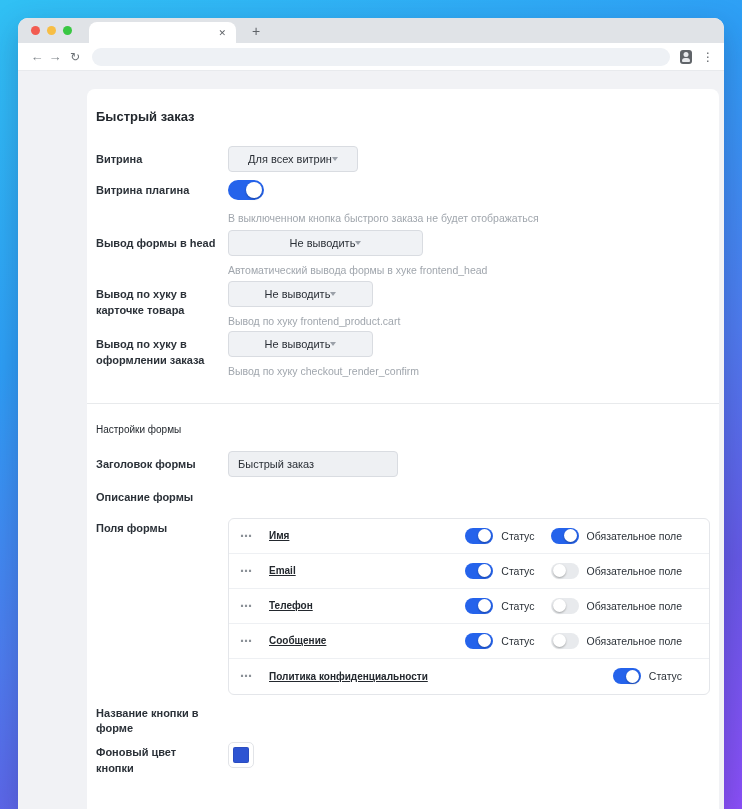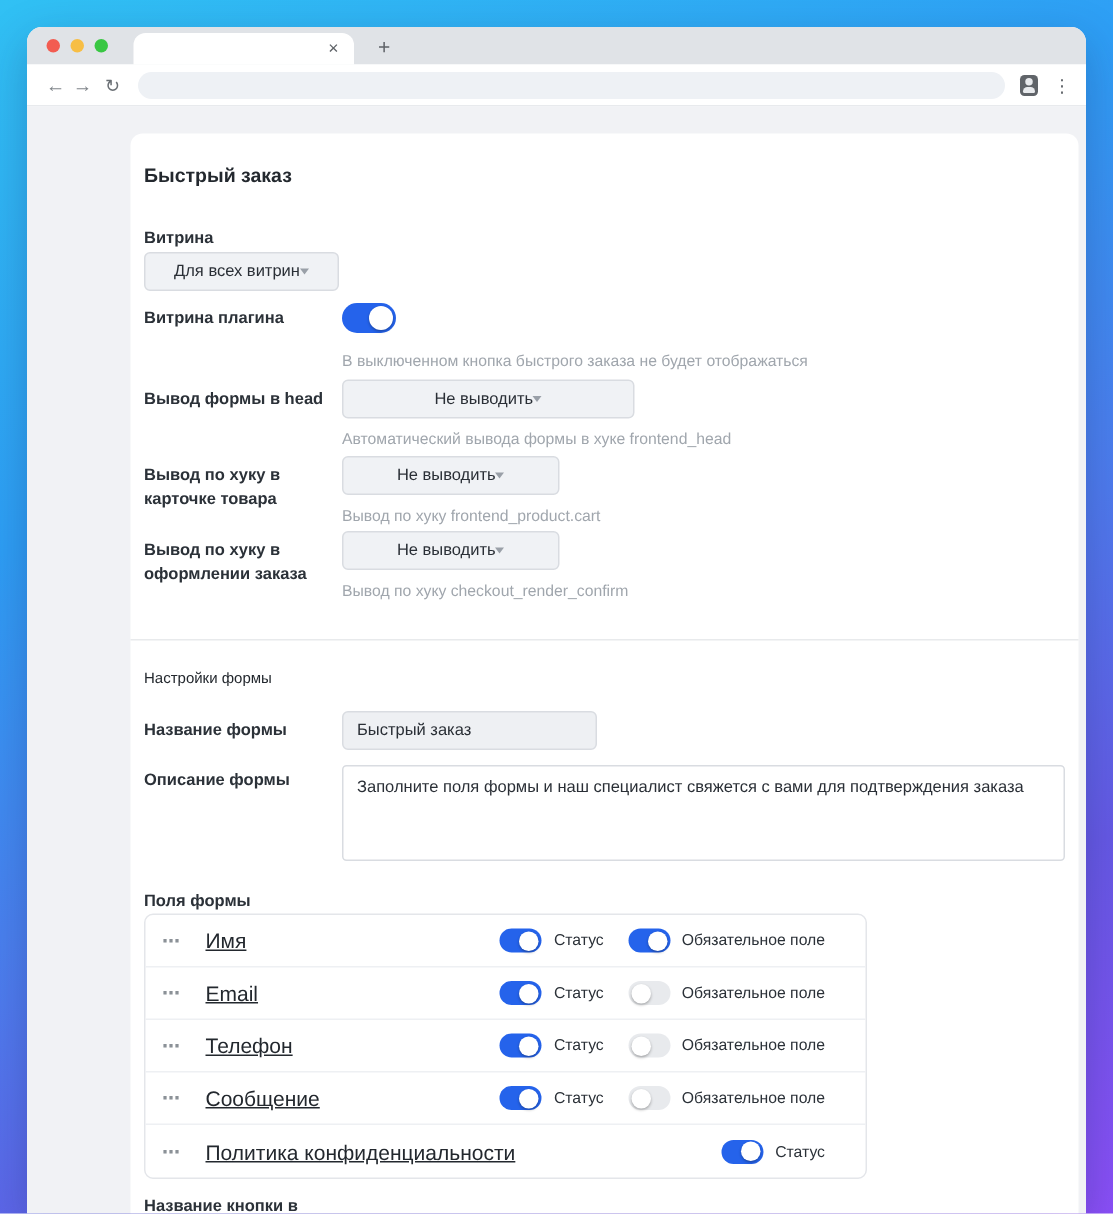--- a/index.html
+++ b/index.html
@@ -73,29 +73,29 @@
   .toggle.on::after { left:auto; right:2px; }
   .mtoggle { width:28px; height:16px; border-radius:8px; background:#e8eaed; position:relative; display:inline-block; flex:none; }
   .mtoggle::after { content:""; position:absolute; top:1.5px; left:2px; width:13px; height:13px; border-radius:50%; background:#fff; box-shadow:0 1px 2px rgba(0,0,0,.3); }
   .mtoggle.on { background:#2563eb; }
   .mtoggle.on::after { left:auto; right:2px; }
   
   .fieldbox { width:482px; border:1px solid #e4e6ea; border-radius:6px; background:#fff; }
   .frow { height:35px; display:flex; align-items:center; padding:0 11px; border-bottom:1px solid #eef0f3; }
   .frow:last-child { border-bottom:none; }
   .handle { color:#8b9197; font-size:12px; font-weight:bold; letter-spacing:1px; margin-right:16px; cursor:grab; }
-  .fname { font-size:14px; font-weight:normal; color:#23282e; text-decoration:underline; cursor:pointer; }
+  .fname { font-size:10px; font-weight:bold; color:#23282e; text-decoration:underline; cursor:pointer; }
   .fright { margin-left:auto; display:flex; align-items:center; gap:8px; }
   .mtlabel { font-size:10.5px; color:#2b3138; margin-right:8px; }
   .mtlabel:last-child { margin-right:16px; }
   
   .swatch { width:26px; height:26px; border:1px solid #e2e4e8; border-radius:5px; background:#fff; display:flex; align-items:center; justify-content:center; }
   .swatch-inner { width:16px; height:16px; border-radius:2px; border:1px solid rgba(0,0,0,.08); }
   .divider { height:1px; background:#e8eaec; margin:24px -9px 0; }
-  .mb8{margin-bottom:8px;flex-direction:column;} .mb4{margin-bottom:4px;} .mb2{margin-bottom:2px;}
+  .mb8{margin-bottom:8px;} .mb4{margin-bottom:4px;} .mb2{margin-bottom:2px;}
   .mb10{margin-bottom:10px;} .mb5{margin-bottom:5px;} .mb12{margin-bottom:12px;}
   .sec2-title{ font-size:10px; font-weight:normal; color:#23282e; margin:20px 0 16px; }
 </style>
 </head>
 <body>
 
 <div class="window">
 
   <div class="tabstrip">
     <div class="lights">
@@ -173,31 +173,28 @@
           </div>
           <div class="help">Вывод по хуку checkout_render_confirm</div>
         </div>
       </div>
 
       <div class="divider"></div>
 
       <div class="sec2-title">Настройки формы</div>
 
       <div class="row mb10">
-        <div class="row-label">Название формы</div>
+        <div class="row-label">Заголовок формы</div>
         <div class="ctrl">
           <input class="tinput w170" value="Быстрый заказ" style="">
         </div>
       </div>
 
       <div class="row mb12">
         <div class="row-label tight">Описание формы</div>
-        <div class="ctrl">
-          <textarea class="tarea" style="">Заполните поля формы и наш специалист свяжется с вами для подтверждения заказа</textarea>
-        </div>
       </div>
 
       <div class="row mb8">
         <div class="row-label tight">Поля формы</div>
         <div class="ctrl">
           <div class="fieldbox">
 
             <div class="frow">
               <span class="handle">⋯</span>
               <span class="fname">Имя</span>

